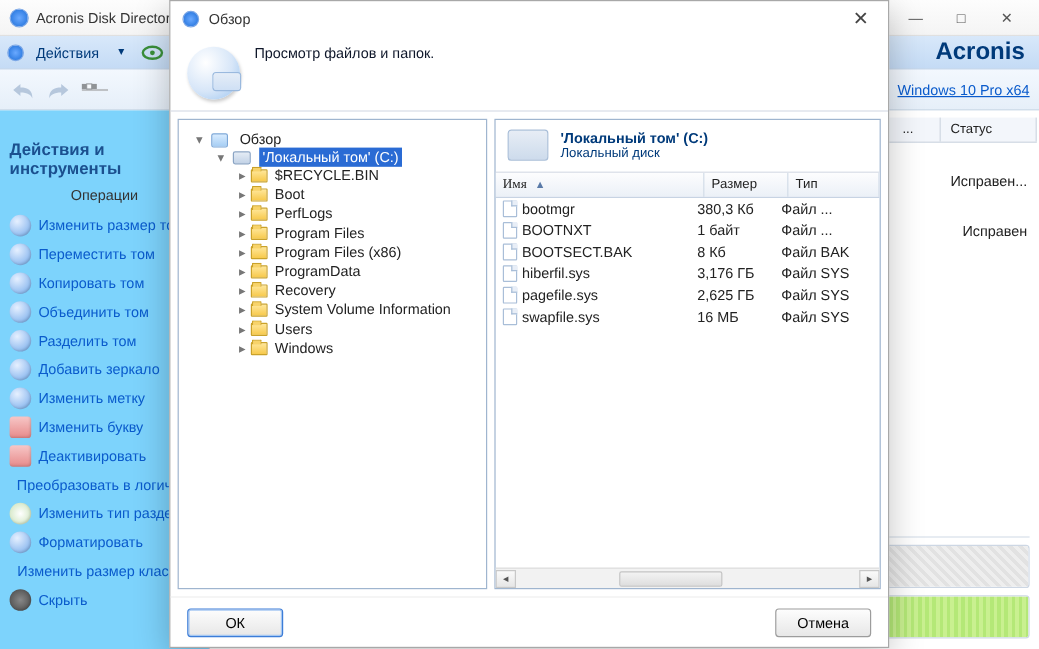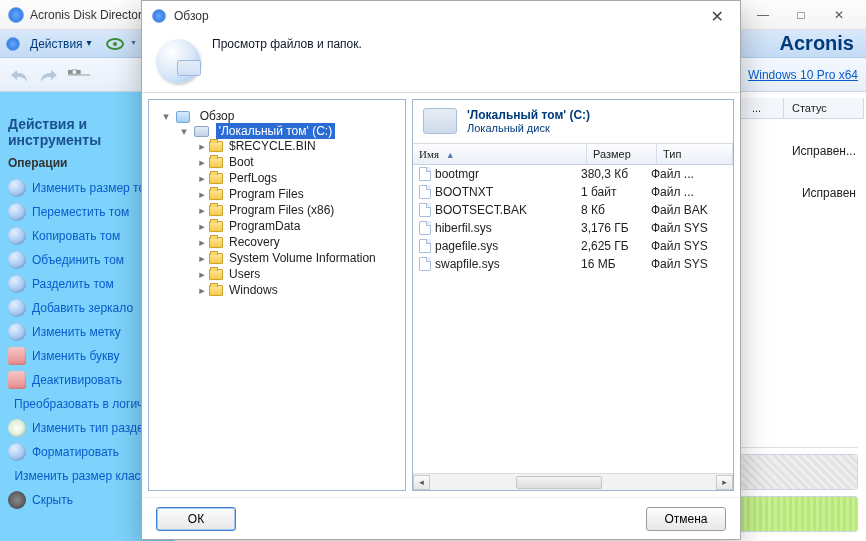--- a/index.html
+++ b/index.html
@@ -34,21 +34,21 @@
     border:1px solid #7aa6e6;
   }
 
   .app-menubar {
     height: 28px;
     background: linear-gradient(#d8e8fa,#c4dbf5);
     display:flex; align-items:center; padding: 0 6px; gap:4px;
     border-bottom: 1px solid #b0c8e4;
   }
   .menubar-item {
-    display:flex;align-items:flex-start;gap:4px;
+    display:flex;align-items:flex-start;gap:16px;
     padding: 3px 6px; border-radius: 3px;
     color:#003a7a;
   }
   .menubar-item .caret { color:#003a7a; font-size:10px;}
   .eye-icon { width:18px;height:12px;border:2px solid #3a8f3a;border-radius:50%;position:relative;}
   .eye-icon::after{content:"";position:absolute;width:4px;height:4px;background:#3a8f3a;border-radius:50%;left:5px;top:2px;}
   .tiny-drop{font-size:8px;color:#3a6ea5;margin-left:4px;}
   .menubar-right { margin-left:auto; color:#003a7a; font-weight:bold; font-size:20px; padding-right:6px;}
 
   .app-toolbar {
@@ -69,21 +69,21 @@
   .app-body { display:flex; height: calc(541px - 30px - 28px - 34px); }
   .sidebar {
     width: 175px; border-right:1px solid #d0d8e2;
     background:#7dd3fc; padding: 22px 4px; overflow:hidden;
   }
   .sidebar-heading {
     font-weight:bold; color:#1b508f; font-size:14px;
     padding: 2px 4px 6px 4px;
   }
   .sidebar-subheading {
-    font-weight:bold; color:#333; font-size:12px; padding:2px 4px 6px 4px;
+    font-weight:normal; color:#333; font-size:12px; padding:2px 4px 6px 4px;text-align:center;
   }
   .sidebar-item {
     display:flex; align-items:center; gap:6px;
     padding: 3px 4px; color:#0a5bcc;
     white-space:nowrap; overflow:hidden;
     cursor: pointer;
   }
   .op-icon {
     width:18px;height:18px;display:inline-block;
     background: radial-gradient(circle at 35% 30%, #e6f0ff, #9ec4f2 60%, #6fa6e2);

